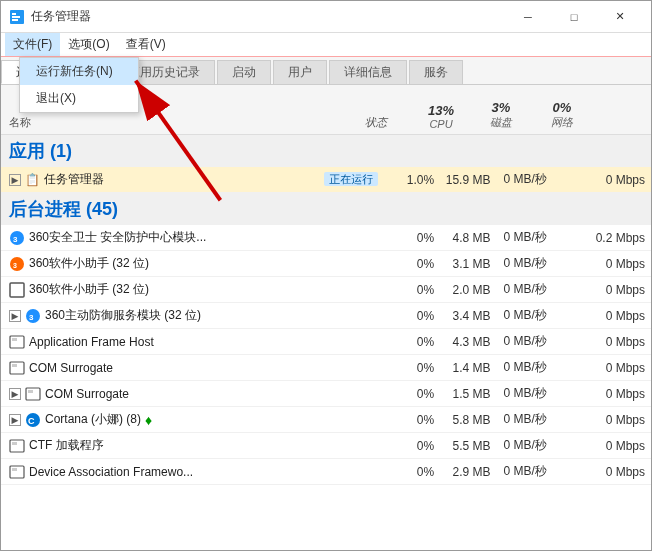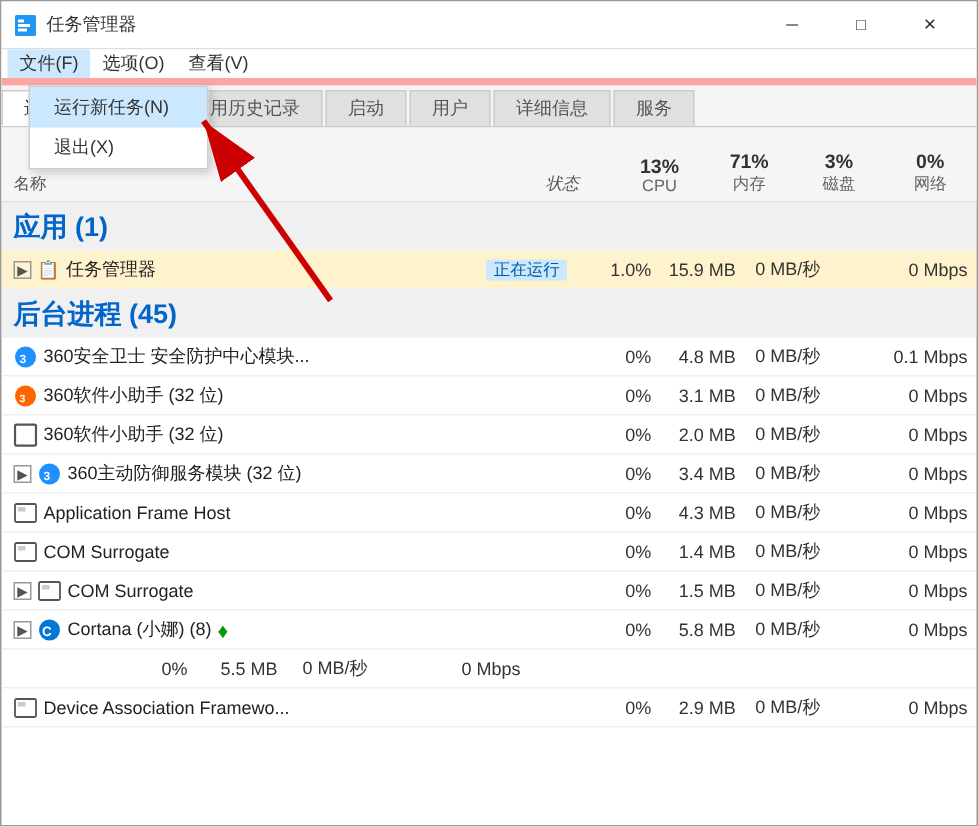--- a/index.html
+++ b/index.html
@@ -52,21 +52,21 @@
       border: none;
     }
 
     
     .menu-bar {
       background: #ffffff;
       height: 24px;
       display: flex;
       align-items: center;
       padding: 0 4px;
-      border-bottom: 5px solid #fca5a5;
+      border-bottom: 1px solid #fca5a5;
       position: relative;
     }
     .menu-item {
       padding: 2px 8px;
       cursor: pointer;
       font-size: 12px;
       color: #333;
       height: 100%;
       display: flex;
       align-items: center;
@@ -184,20 +184,21 @@
     }
     .col-header-label {
       font-size: 11px;
       color: #666;
     }
     .col-header-cell {
       display: flex;
       flex-direction: column;
       align-items: center;
       justify-content: flex-end;
+      font-style: italic;
     }
     .section-header {
       background: #f0f0f0;
       padding: 4px 8px;
       font-size: 18px;
       font-weight: bold;
       color: #0066cc;
     }
     .process-row {
       display: flex;
@@ -333,24 +334,20 @@
     <div class="col-name">
       <span>名称</span>
     </div>
     <div class="col-status">
       <span>状态</span>
     </div>
     <div class="col-cpu col-header-cell">
       <span class="col-header-pct">13%</span>
       <span class="col-header-label">CPU</span>
     </div>
-    <div class="col-mem col-header-cell">
-      <span class="col-header-pct">71%</span>
-      <span class="col-header-label">内存</span>
-    </div>
     <div class="col-disk col-header-cell">
       <span class="col-header-pct">3%</span>
       <span class="col-header-label">磁盘</span>
     </div>
     <div class="col-net col-header-cell">
       <span class="col-header-pct">0%</span>
       <span class="col-header-label">网络</span>
     </div>
   </div>
 
@@ -380,21 +377,21 @@
         <svg width="16" height="16" viewBox="0 0 16 16">
             <circle cx="8" cy="8" r="7" fill="#1e90ff"></circle>
             <text x="4" y="12" font-size="8" fill="white" font-weight="bold">3</text>
           </svg>
         <span>360安全卫士 安全防护中心模块...</span>
       </div>
       <div class="cell-status"></div>
       <div class="cell-value">0%</div>
       <div class="cell-value">4.8 MB</div>
       <div class="cell-value">0 MB/秒</div>
-      <div class="cell-net">0.1 Mbps</div>
+      <div class="cell-net">0.2 Mbps</div>
     </div>
 
     <div class="process-row">
       <div class="cell-name">
         <svg width="16" height="16" viewBox="0 0 16 16">
             <circle cx="8" cy="8" r="7" fill="#ff6600"></circle>
             <text x="4" y="12" font-size="7" fill="white" font-weight="bold">3</text>
           </svg>
         <span>360软件小助手 (32 位)</span>
       </div>
@@ -492,20 +489,27 @@
         <span class="pin-icon">♦</span>
       </div>
       <div class="cell-status"></div>
       <div class="cell-value">0%</div>
       <div class="cell-value">5.8 MB</div>
       <div class="cell-value">0 MB/秒</div>
       <div class="cell-net">0 Mbps</div>
     </div>
 
     <div class="process-row">
+      <div class="cell-name">
+        <svg width="16" height="16" viewBox="0 0 16 16">
+            <rect x="1" y="2" width="14" height="12" rx="1" fill="none" stroke="#555" stroke-width="1.2"></rect>
+            <rect x="3" y="4" width="5" height="3" fill="#ccc"></rect>
+          </svg>
+        <span>CTF 加载程序</span>
+      </div>
       <div class="cell-status"></div>
       <div class="cell-value">0%</div>
       <div class="cell-value">5.5 MB</div>
       <div class="cell-value">0 MB/秒</div>
       <div class="cell-net">0 Mbps</div>
     </div>
 
     <div class="process-row">
       <div class="cell-name">
         <svg width="16" height="16" viewBox="0 0 16 16">

